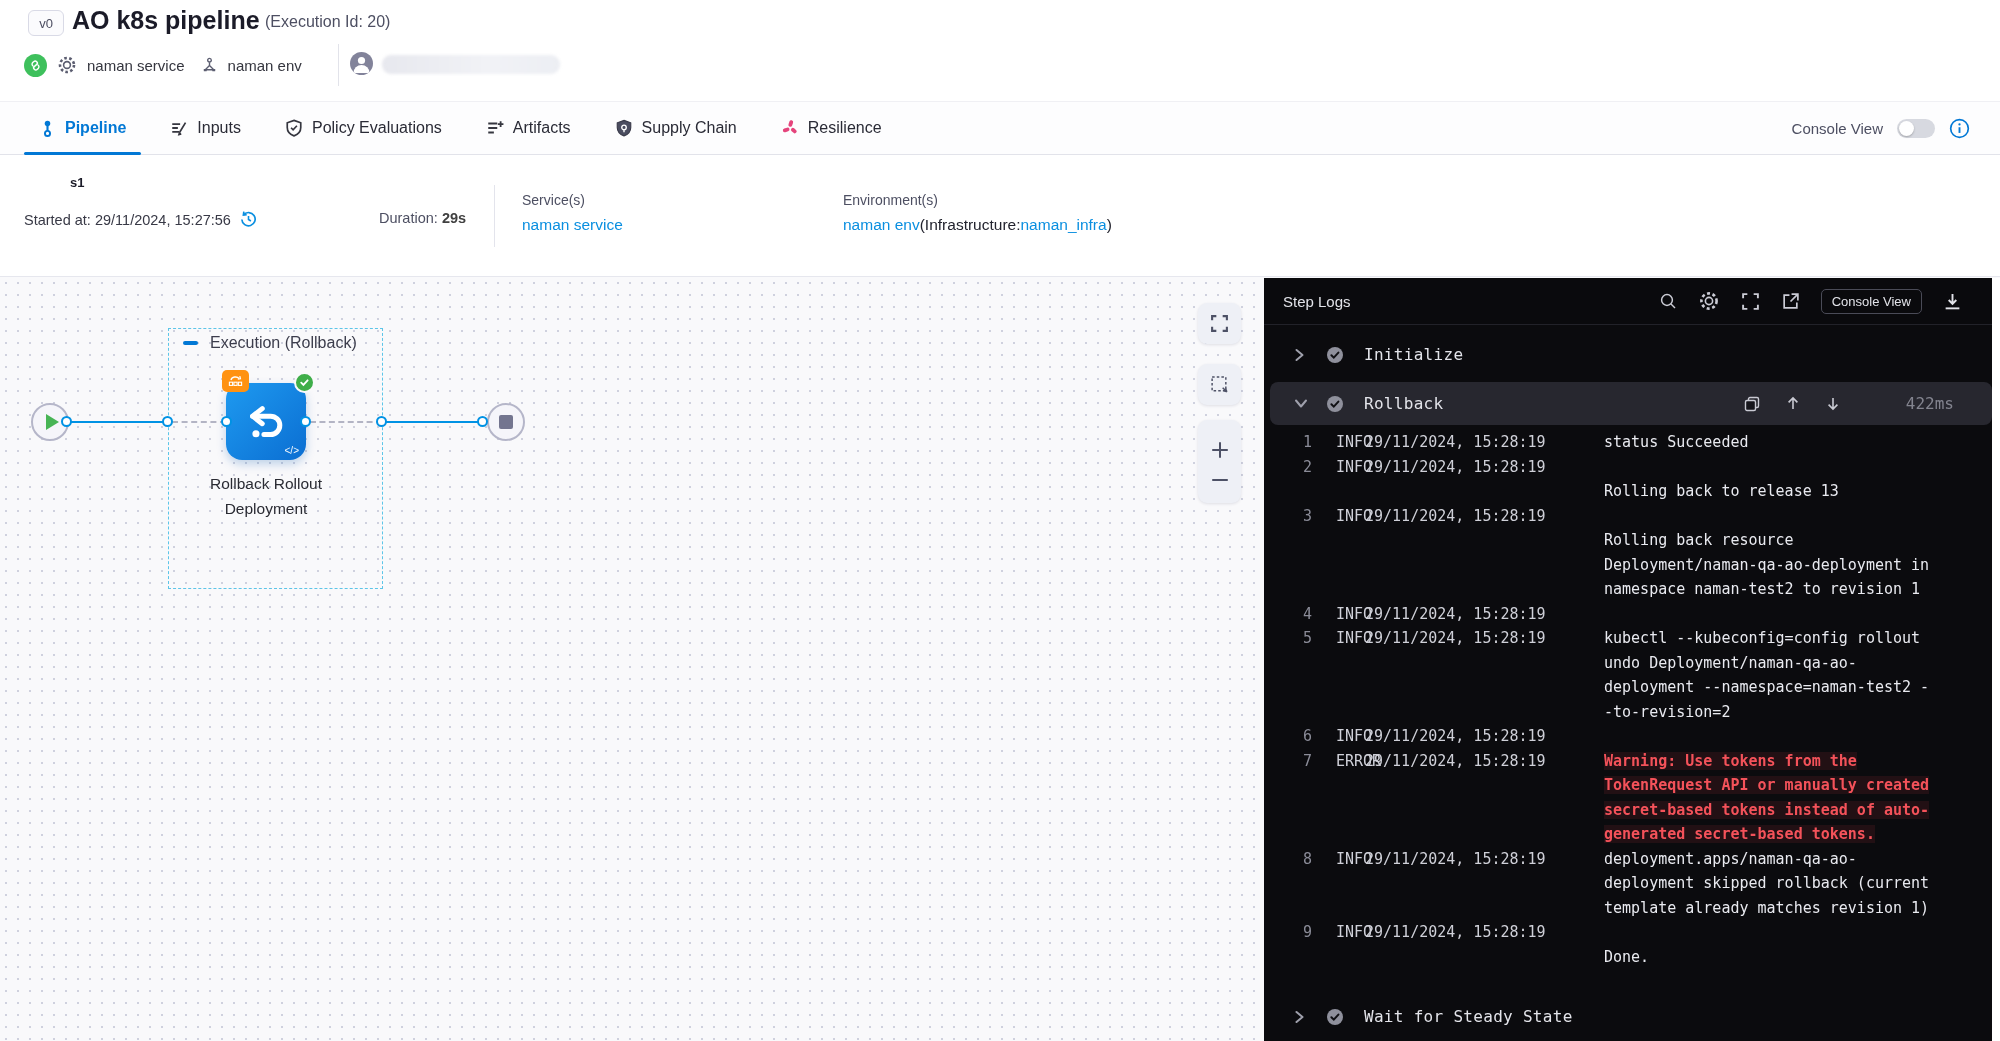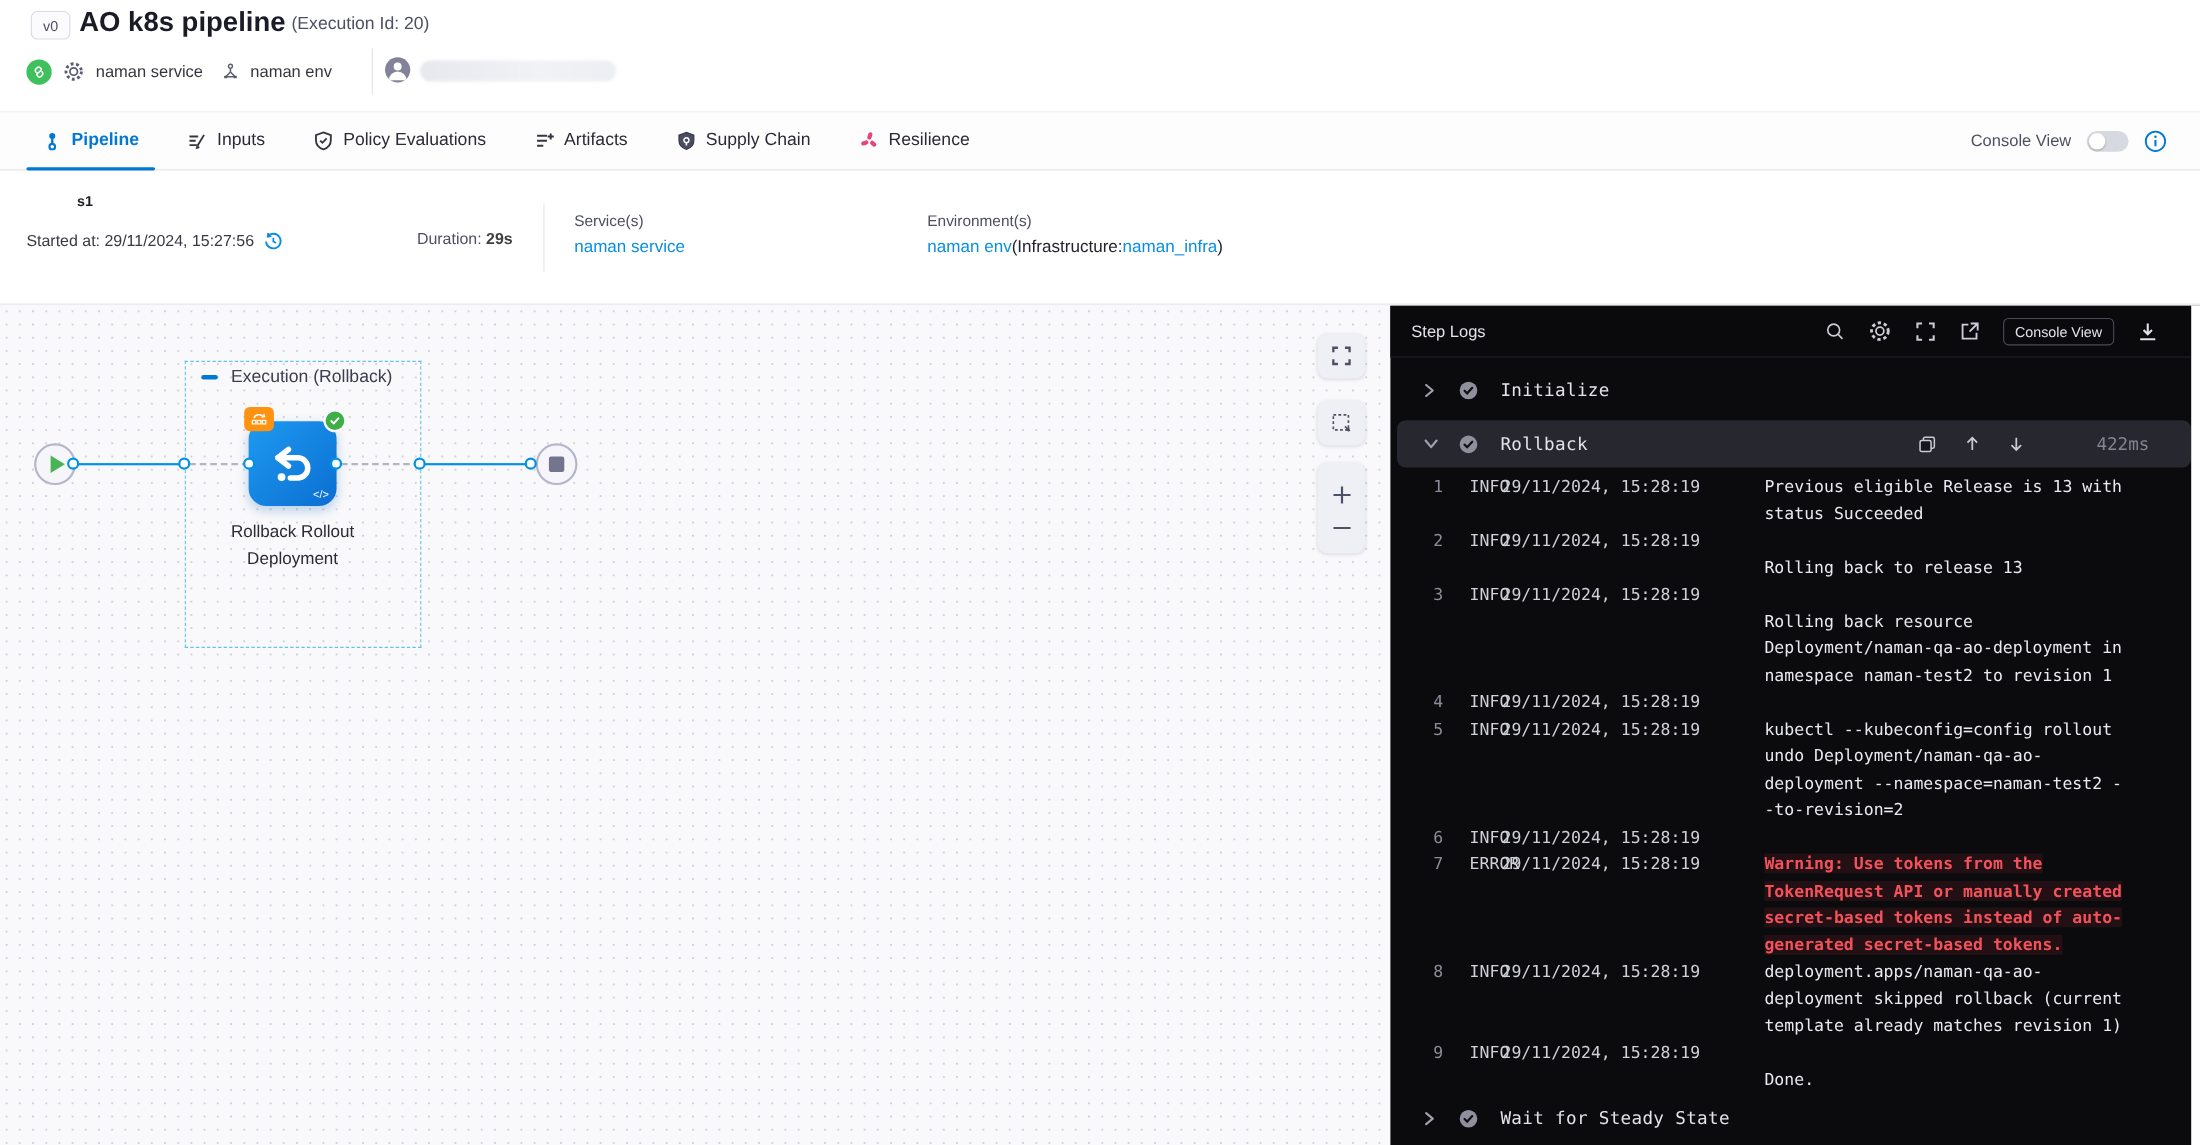--- a/index.html
+++ b/index.html
@@ -410,21 +410,20 @@
         <span class="rb-dur">422ms</span>
       </div>
     </div>
 
     <div class="log-lines">
   <div class="log-row">
     <span class="ln">1</span>
     <span class="lvl">INFO</span>
     <span class="ts">29/11/2024, 15:28:19</span>
     <div class="msg">
-            <div class="m">Previous eligible Release is 13 with</div>
             <div class="m">status Succeeded</div>
           </div>
   </div>
 
   <div class="log-row">
     <span class="ln">2</span>
     <span class="lvl">INFO</span>
     <span class="ts">29/11/2024, 15:28:19</span>
     <div class="msg">
             <div class="m"></div>

